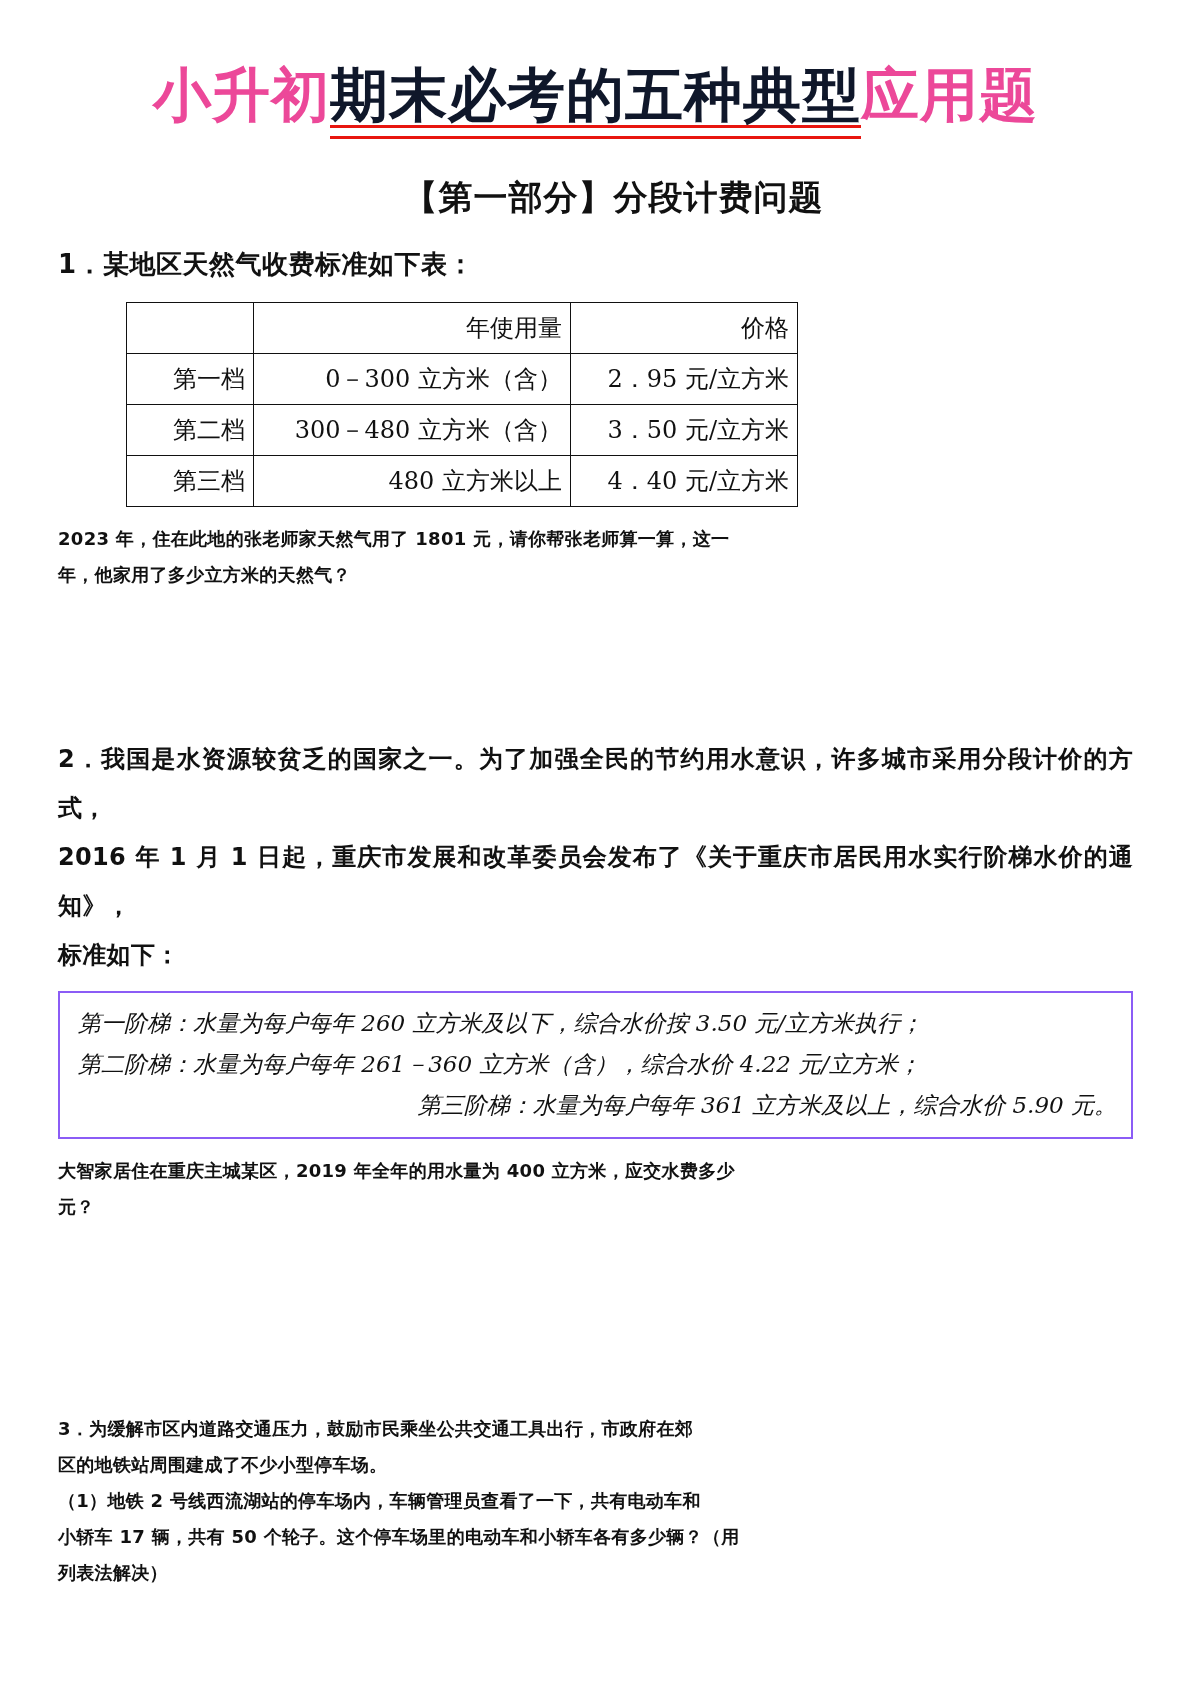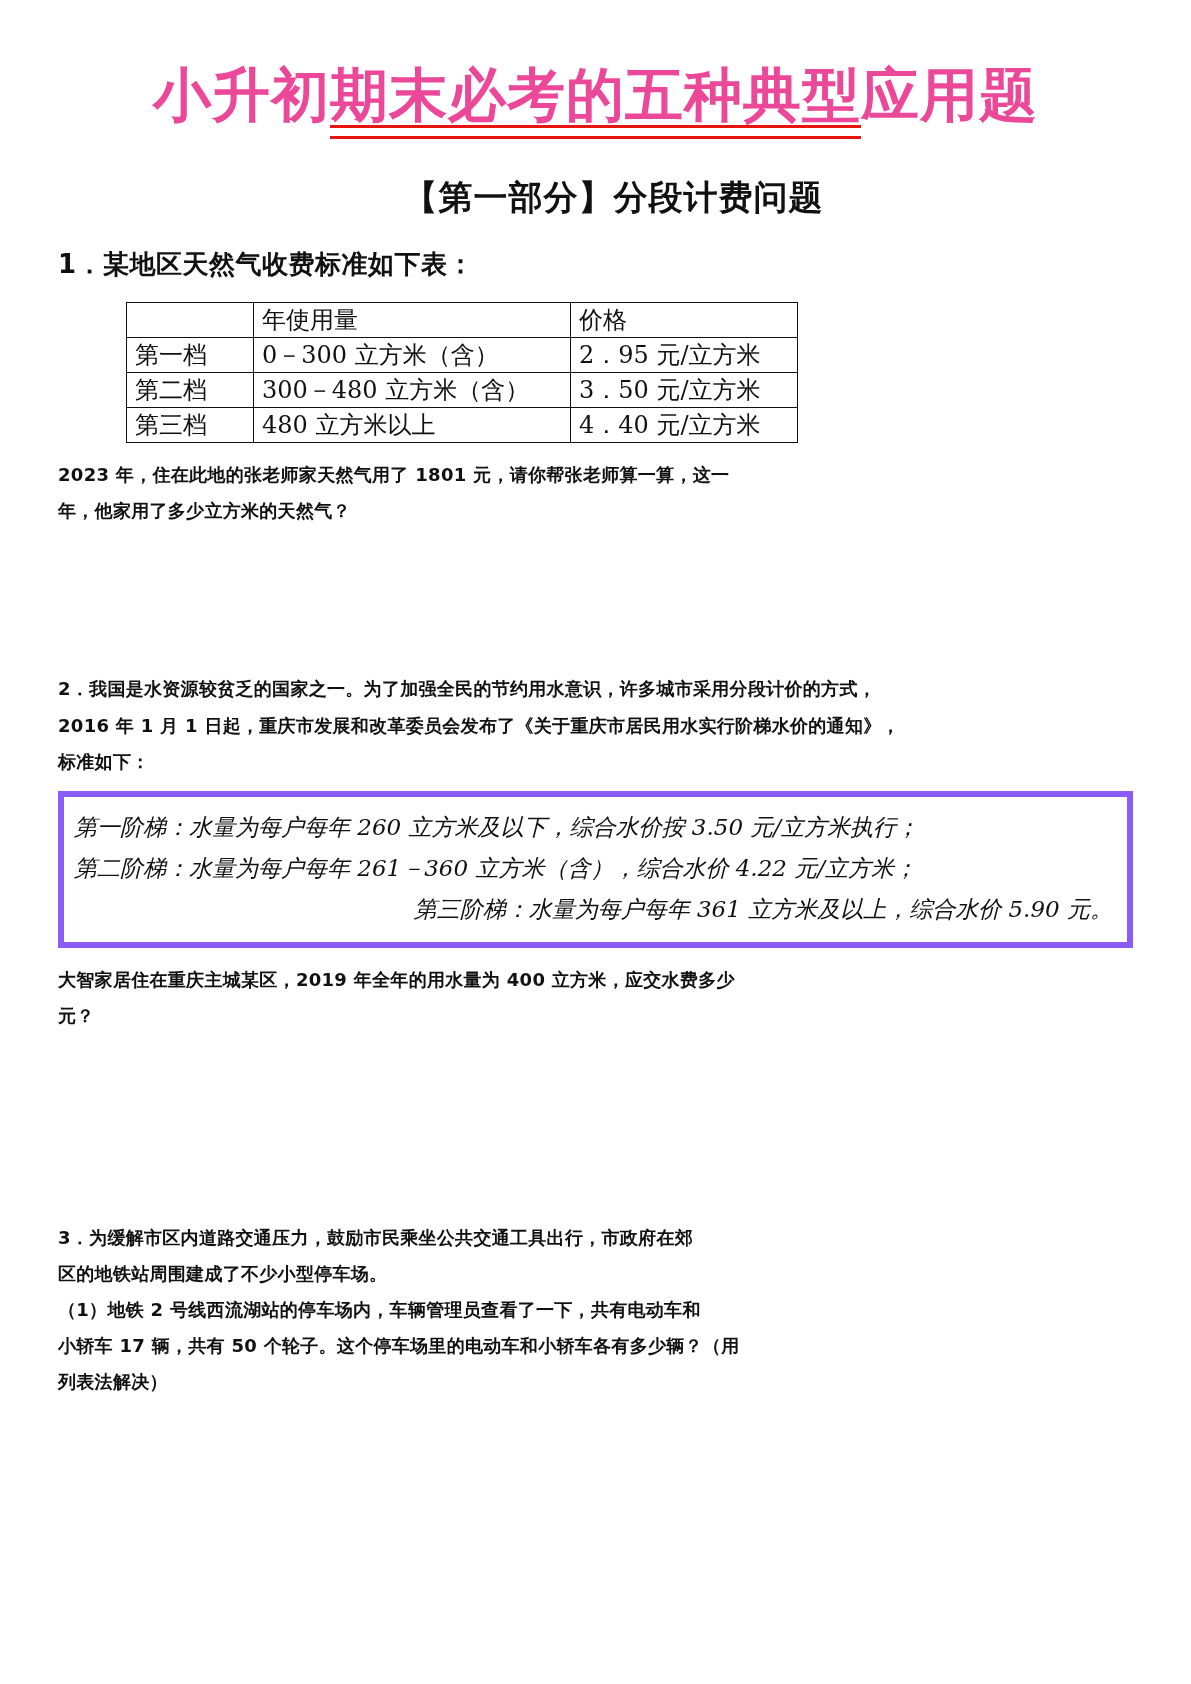--- a/index.html
+++ b/index.html
@@ -30,21 +30,21 @@
     font-family: "DejaVu Sans", "Liberation Sans", sans-serif;
     font-weight: bold;
     font-size: 58px;
     letter-spacing: 1px;
     line-height: 1.15;
     white-space: nowrap;
     display: inline-block;
   }
   .t-black { color: #ec4899; }
   .t-red {
-    color: #ec4899;
+    color: #0f172a;
     position: relative;
     display: inline-block;
     padding-bottom: 4px;
   }
   .t-red::after {
     content: "";
     position: absolute;
     left: 0; right: 0;
     bottom: -6px;
     height: 8px;
@@ -70,49 +70,49 @@
   }
   .para {
     font-size: 18px;
     font-weight: bold;
     line-height: 2.0;
     margin: 14px 58px 0 58px;
     text-align: justify;
     letter-spacing: .3px;
   }
   .para.small {
-    font-size: 18px;
+    font-size: 24px;
     line-height: 2.05;
   }
 
   
   .gas-table-wrap {
     margin: 20px 0 0 126px;
   }
   table.gas {
     border-collapse: collapse;
     font-family: "DejaVu Serif", "Liberation Serif", serif;
     font-size: 24px;
     color: #111;
   }
   table.gas td {
     border: 1.5px solid #111;
-    padding: 1px 8px;
-    text-align: left;
+    padding: 9px 8px;
+    text-align: right;
     white-space: nowrap;
   }
   table.gas td.c0 { width: 110px; }
   table.gas td.c1 { width: 300px; }
   table.gas td.c2 { width: 210px; }
 
   
   .tier-box {
     margin: 10px 58px 0 58px;
-    border: 6px solid #8b5cf6;
-    padding: 10px 14px 12px 10px;
+    border: 2px solid #8b5cf6;
+    padding: 10px 14px 12px 18px;
   }
   .tier-line {
     font-family: "DejaVu Serif", "Liberation Serif", serif;
     font-style: italic;
     font-size: 23px;
     line-height: 1.78;
     white-space: nowrap;
     letter-spacing: 0px;
   }
   .tier-line.center { text-align: right; }

